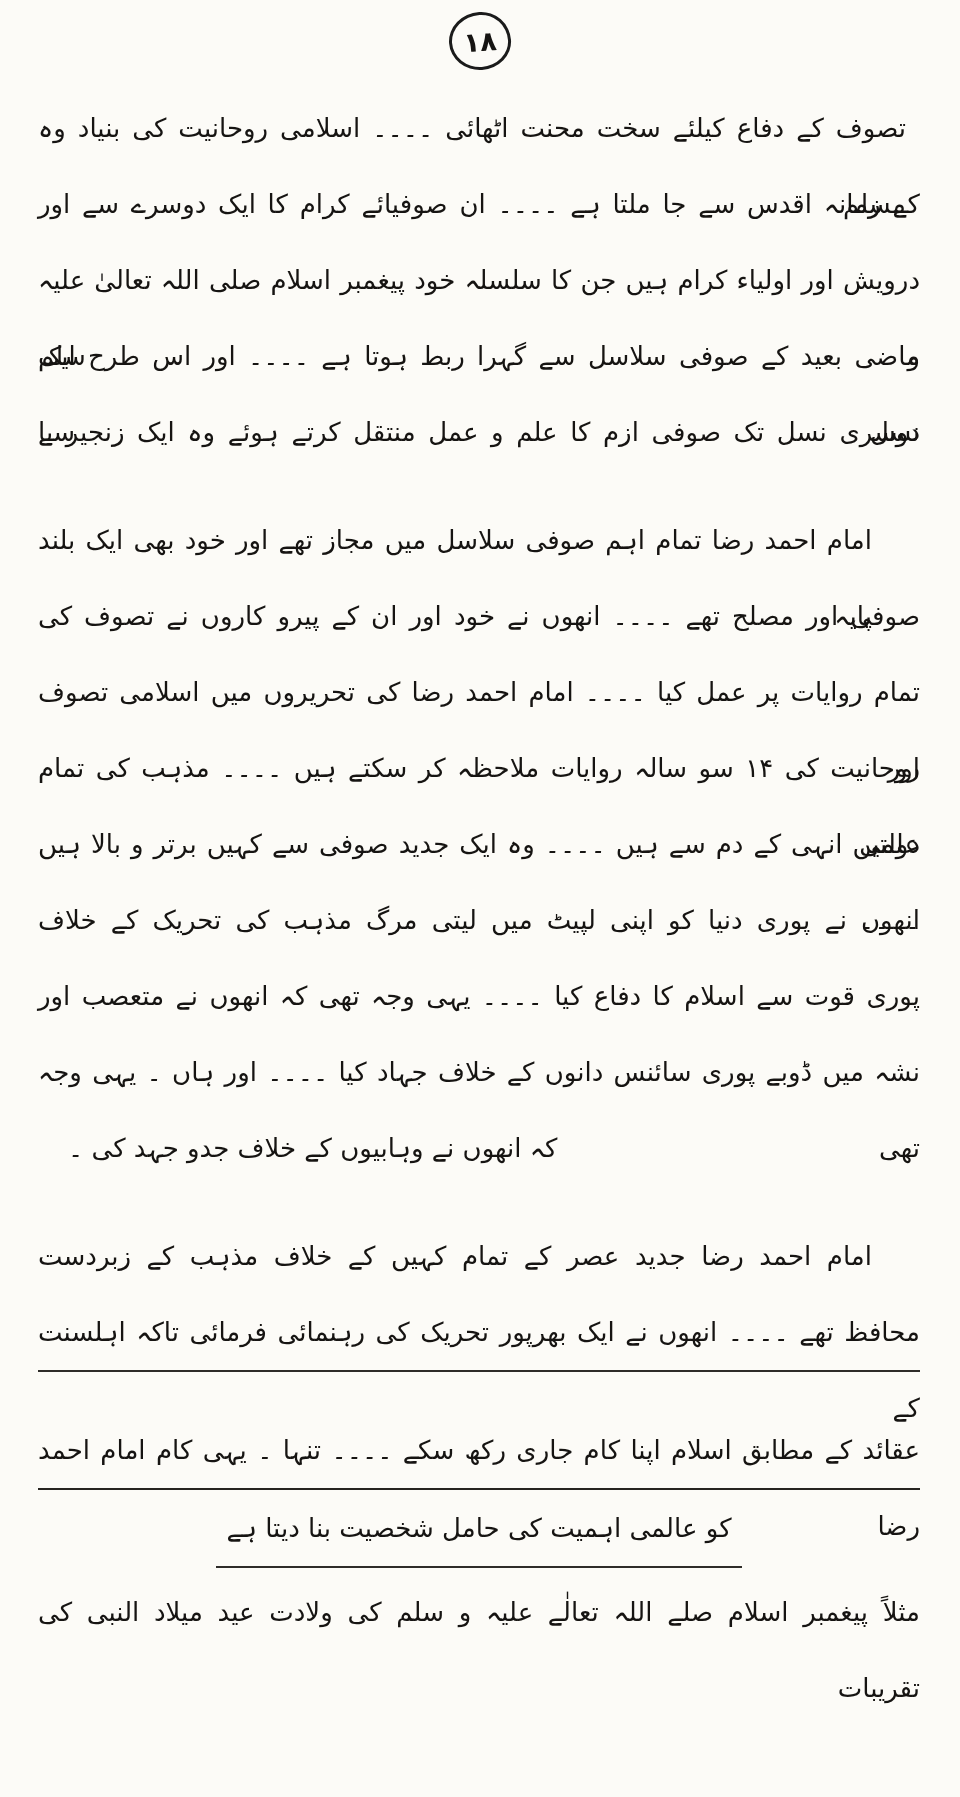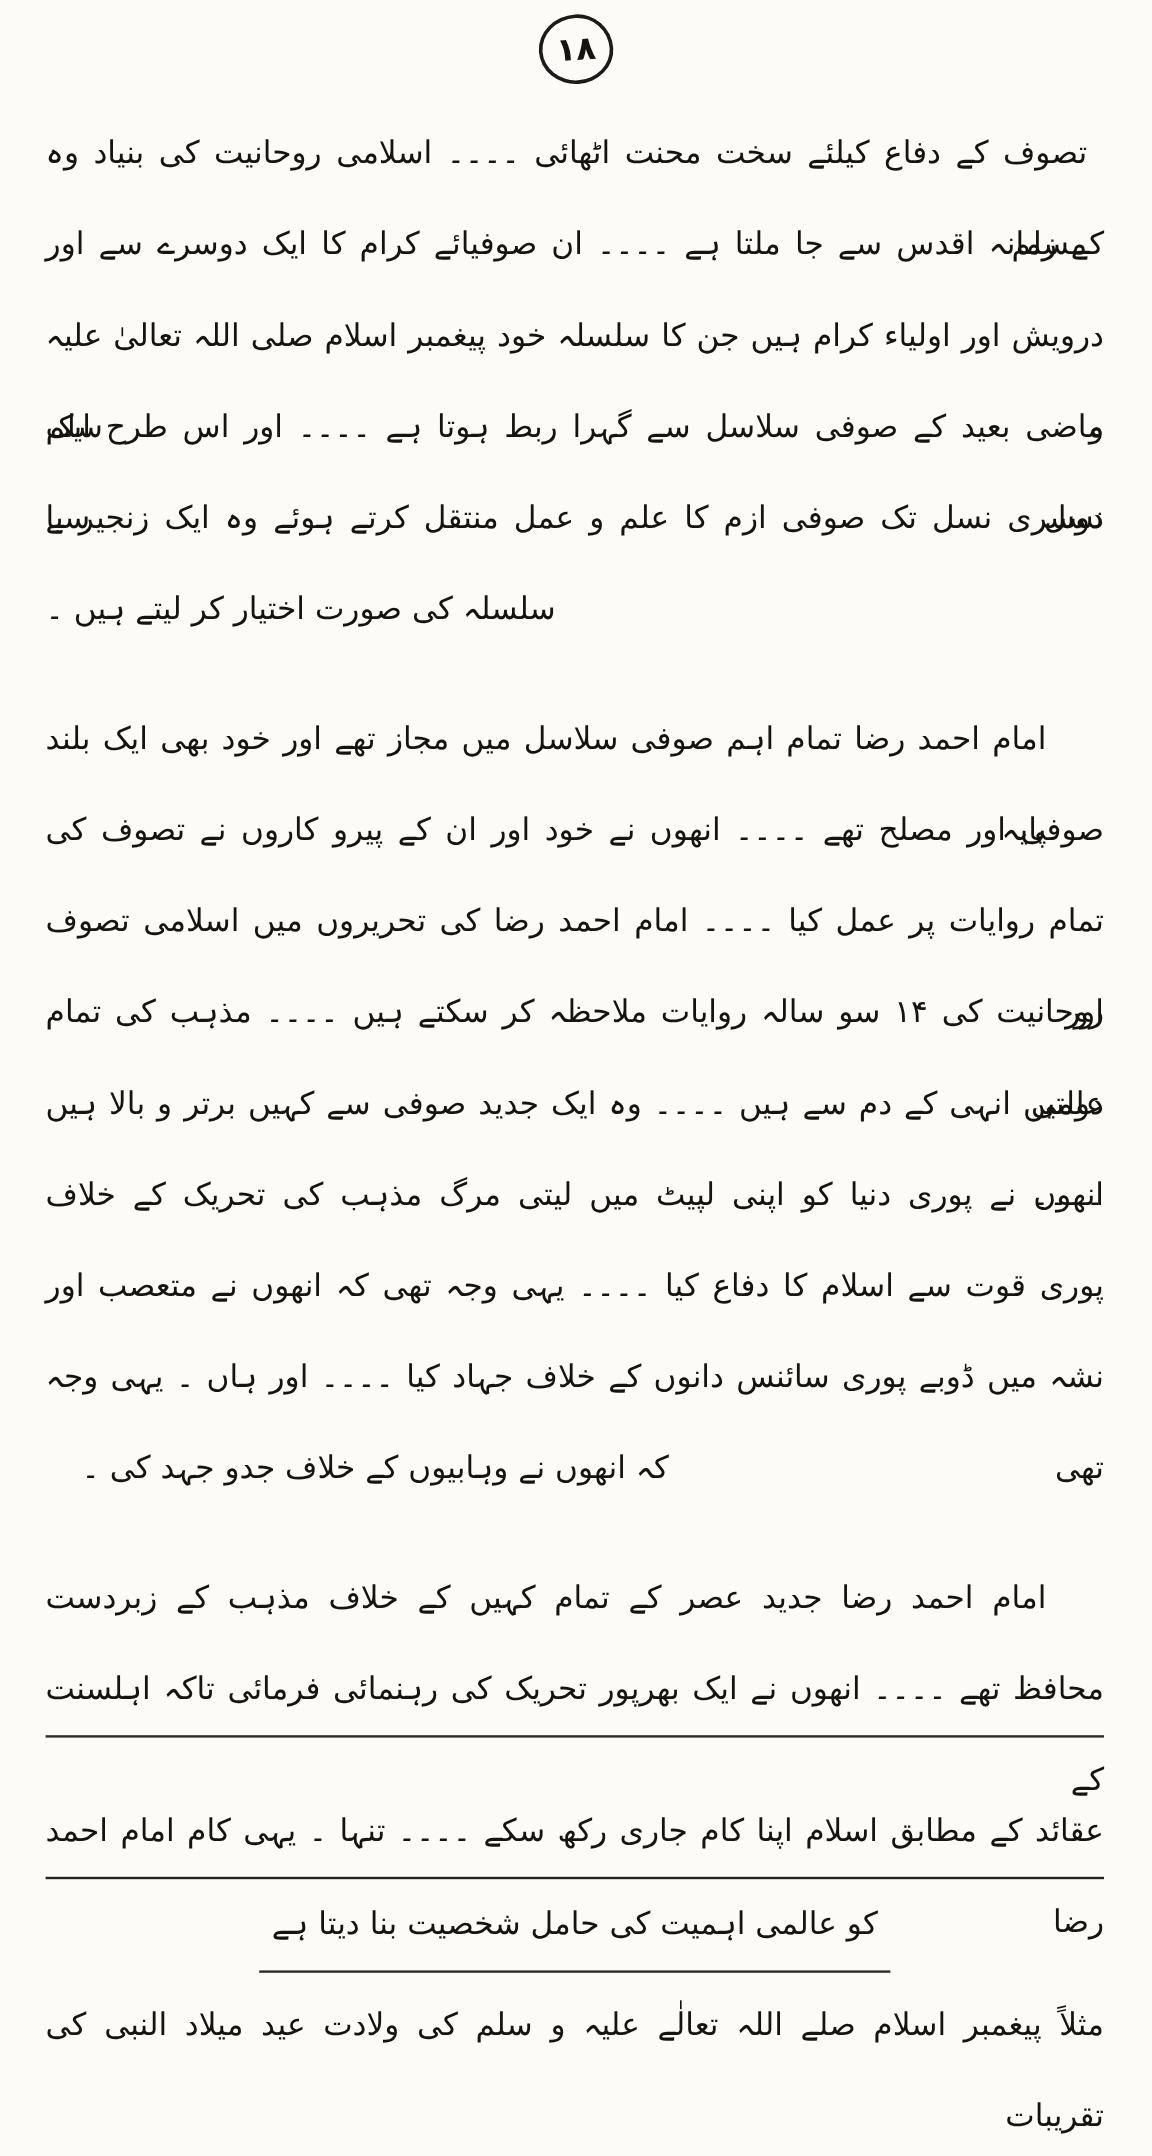--- a/index.html
+++ b/index.html
@@ -74,21 +74,20 @@
   </div>
 
   <div class="text">
 
     <div>
       <div class="line first-sm">تصوف کے دفاع کیلئے سخت محنت اٹھائی ۔۔۔۔ اسلامی روحانیت کی بنیاد وہ مسلم</div>
       <div class="line">کے زمانہ اقدس سے جا ملتا ہے ۔۔۔۔ ان صوفیائے کرام کا ایک دوسرے سے اور</div>
       <div class="line">درویش اور اولیاء کرام ہیں جن کا سلسلہ خود پیغمبر اسلام صلی اللہ تعالیٰ علیہ و سلم</div>
       <div class="line">ماضی بعید کے صوفی سلاسل سے گہرا ربط ہوتا ہے ۔۔۔۔ اور اس طرح ایک نسل سے</div>
       <div class="line">دوسری نسل تک صوفی ازم کا علم و عمل منتقل کرتے ہوئے وہ ایک زنجیر یا</div>
-      <div class="line endleft">سلسلہ کی صورت اختیار کر لیتے ہیں ۔</div>
     </div>
 
     <div class="gap-lg"></div>
 
     <div>
       <div class="line first">امام احمد رضا تمام اہم صوفی سلاسل میں مجاز تھے اور خود بھی ایک بلند پایہ</div>
       <div class="line">صوفی اور مصلح تھے ۔۔۔۔ انھوں نے خود اور ان کے پیرو کاروں نے تصوف کی</div>
       <div class="line">تمام روایات پر عمل کیا ۔۔۔۔ امام احمد رضا کی تحریروں میں اسلامی تصوف اور</div>
       <div class="line">روحانیت کی ۱۴ سو سالہ روایات ملاحظہ کر سکتے ہیں ۔۔۔۔ مذہب کی تمام علمی</div>
       <div class="line">دولتیں انہی کے دم سے ہیں ۔۔۔۔ وہ ایک جدید صوفی سے کہیں برتر و بالا ہیں ۔۔۔۔</div>

